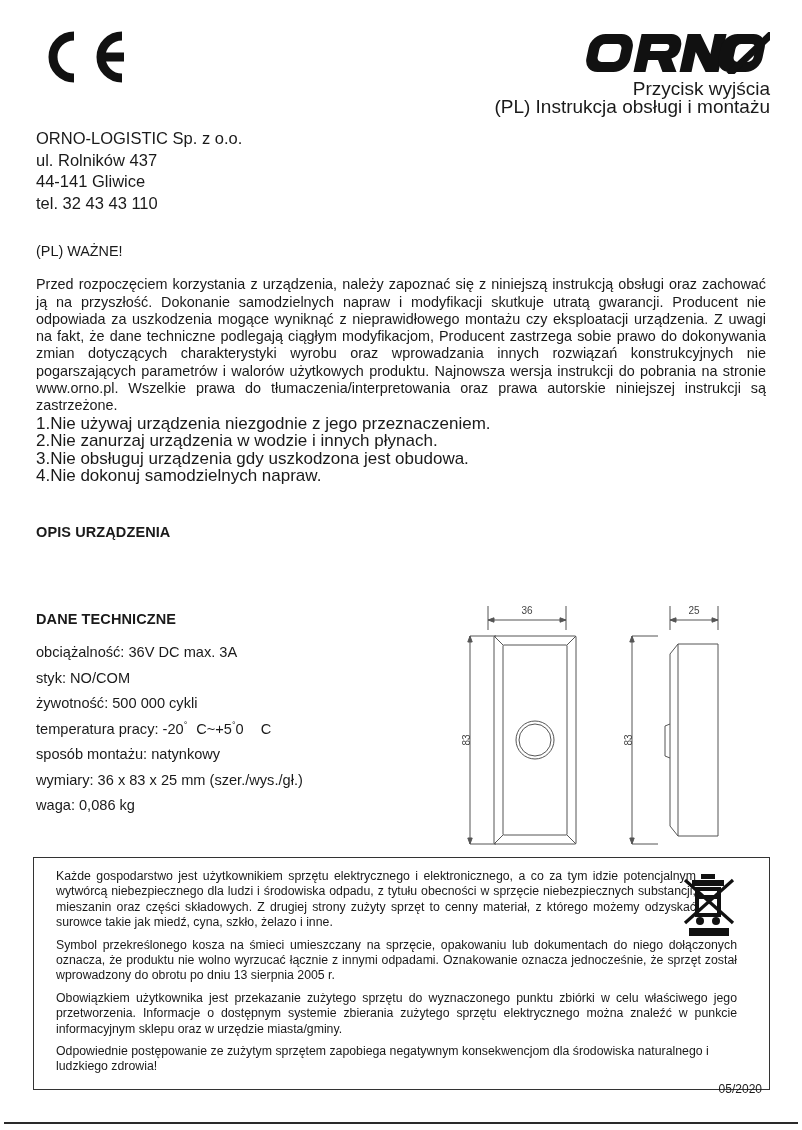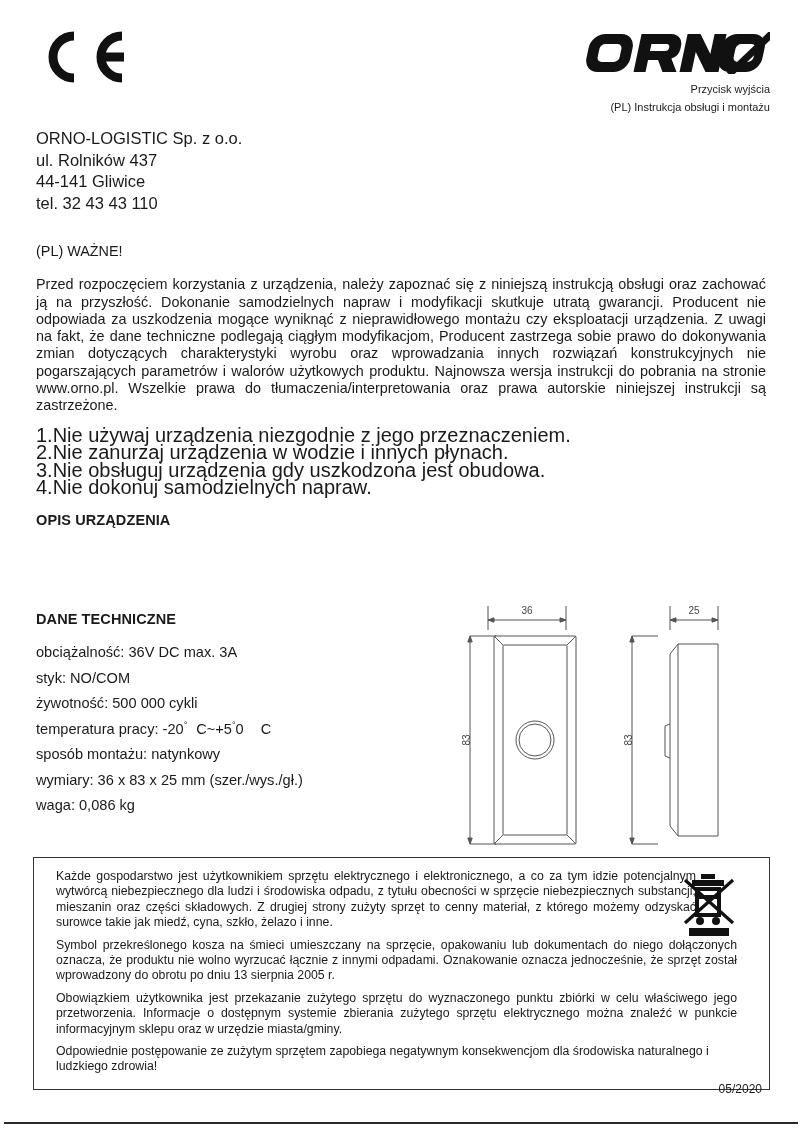--- a/index.html
+++ b/index.html
@@ -36,21 +36,21 @@
     width: 420px;
   }
   .orno-logo {
     display: block;
     margin-left: auto;
     width: 186px;
     height: 42px;
   }
   .header-lines {
     margin-top: 6px;
-    font-size: 11px;
+    font-size: 19px;
     line-height: 18px;
     color: #1a1a1a;
   }
   .header-lines div { white-space: nowrap; }
 
   
   .address {
     position: absolute;
     left: 36px;
     top: 128px;
@@ -66,35 +66,35 @@
     width: 730px;
     font-size: 14.4px;
     line-height: 17.3px;
   }
   .notice-title { margin-bottom: 16px; }
   .notice-body {
     text-align: justify;
     text-justify: inter-word;
   }
   .notice-list {
-    margin-top: 12px;
-    font-size: 20px;
+    margin-top: 0;
+    font-size: 17px;
     line-height: 17.6px;
   }
 
   
   .sec-heading {
     font-weight: bold;
     font-size: 14.5px;
     letter-spacing: 0.1px;
   }
   .opis {
     position: absolute;
     left: 36px;
-    top: 512px;
+    top: 524px;
     width: 732px;
   }
   .opis-body {
     margin-top: 12px;
     font-size: 14.6px;
     line-height: 19px;
   }
 
   .dane {
     position: absolute;

